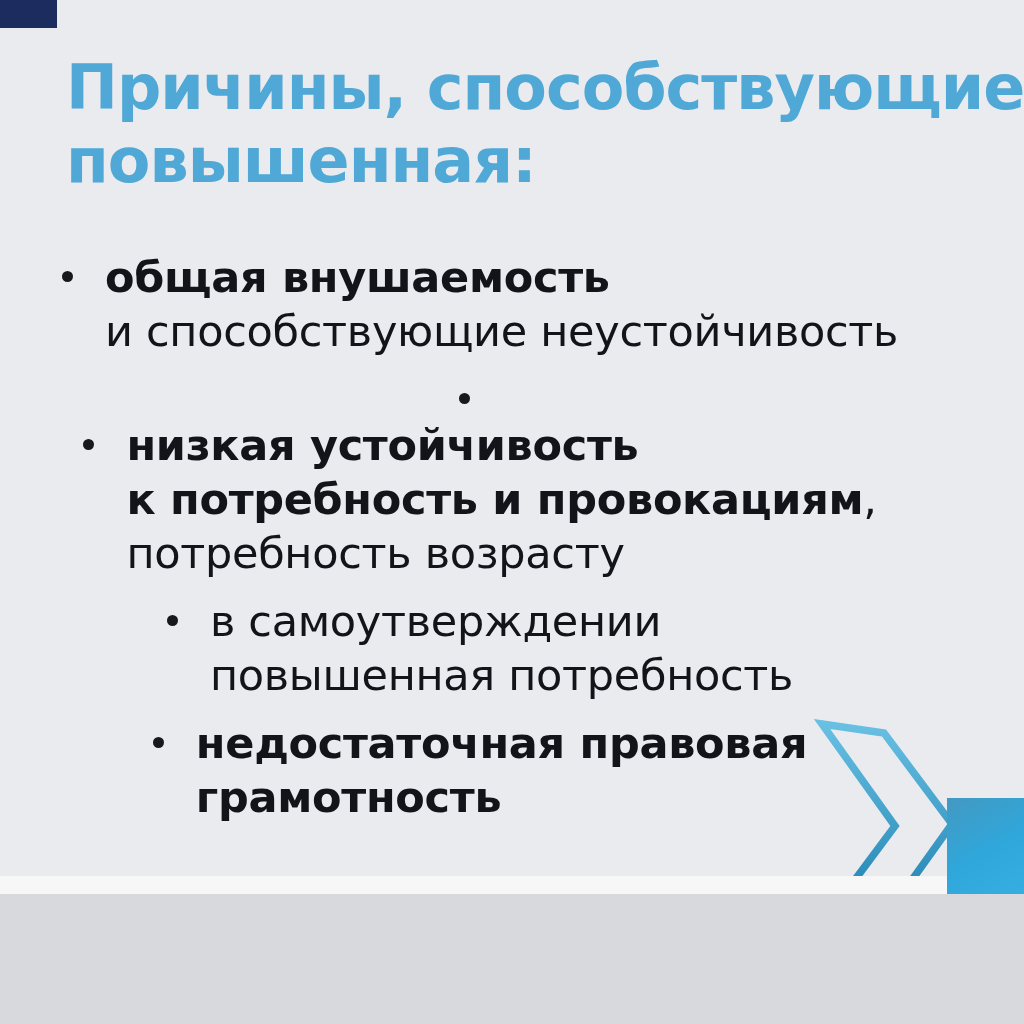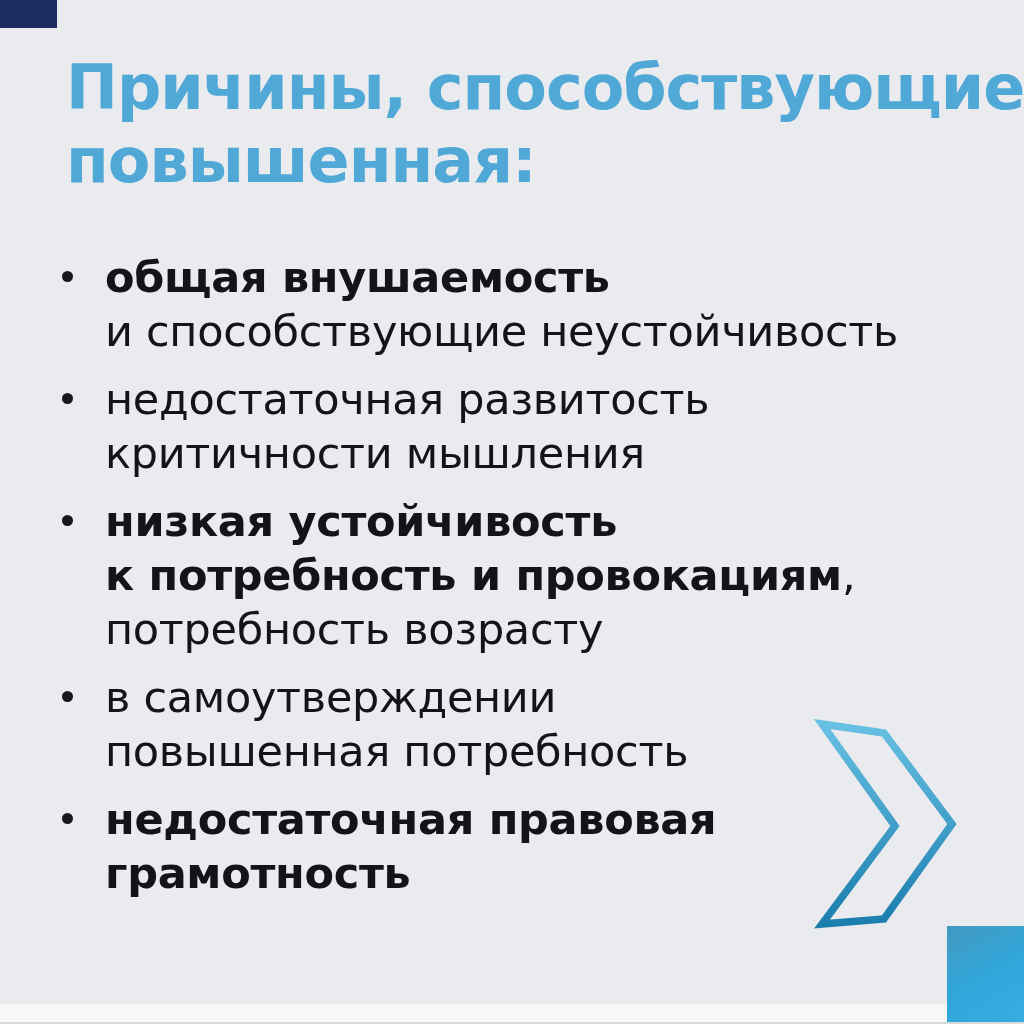--- a/index.html
+++ b/index.html
@@ -1,17 +1,17 @@
 <!DOCTYPE html>
 <html><head>
 <meta charset="utf-8">
 <style>
   html,body{margin:0;padding:0;background:#d8d9dd;}
   .slide{
-    position:relative;width:1024px;height:1022px;overflow:hidden;
+    position:relative;width:1024px;height:894px;overflow:hidden;
     background:#eaebef;
     font-family:"DejaVu Sans","Liberation Sans",sans-serif;
   }
   .bottom-strip{
     position:absolute;left:0;bottom:0;width:1024px;height:18px;
     background:#f7f7f8;
   }
   .corner-navy{
     position:absolute;left:0;top:0;width:57px;height:28px;
     background:#1d2c5e;
@@ -21,21 +21,21 @@
     background:linear-gradient(150deg,#4399c2 0%,#2fa7db 55%,#37aee1 100%);
   }
   .title{
     position:absolute;left:66px;top:52px;margin:0;
     font-weight:bold;font-size:62px;line-height:1.17;letter-spacing:-1px;
     color:#4fa8d6;white-space:nowrap;
   }
   .bullets{
     position:absolute;left:58px;top:250px;margin:0;padding:0;list-style:none;
   }
-  .bullet-item{display:flex;align-items:flex-start;margin:0 0 14px 0;}
+  .bullet-item{display:flex;align-items:flex-start;margin:0 0 14px 0;justify-content:center;}
   .marker{
     flex:0 0 auto;width:11px;height:11px;border-radius:50%;
     background:#16181c;margin:21px 32px 0 4px;
   }
   .line{
     font-size:43px;line-height:54px;letter-spacing:-0.3px;
     color:#121419;white-space:nowrap;
   }
   .line .b{font-weight:bold;}
   .chevron-svg{position:absolute;left:0;top:0;width:1024px;height:1024px;}
@@ -52,24 +52,20 @@
   <ul class="bullets" id="bullet-list">
       <li class="bullet-item">
         <span class="marker"></span>
         <div>
           <div class="line"><span class="b">общая внушаемость</span></div>
           <div class="line"><span>и способствующие неустойчивость</span></div>
         </div>
       </li>
       <li class="bullet-item">
         <span class="marker"></span>
-        <div>
-          <div class="line"><span>недостаточная развитость</span></div>
-          <div class="line"><span>критичности мышления</span></div>
-        </div>
       </li>
       <li class="bullet-item">
         <span class="marker"></span>
         <div>
           <div class="line"><span class="b">низкая устойчивость</span></div>
           <div class="line"><span class="b">к потребность и провокациям</span><span>,</span></div>
           <div class="line"><span>потребность возрасту</span></div>
         </div>
       </li>
       <li class="bullet-item">

